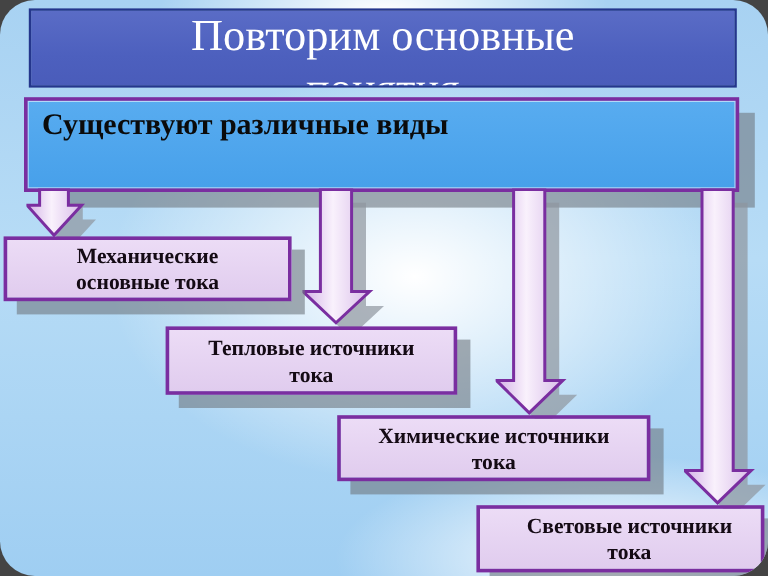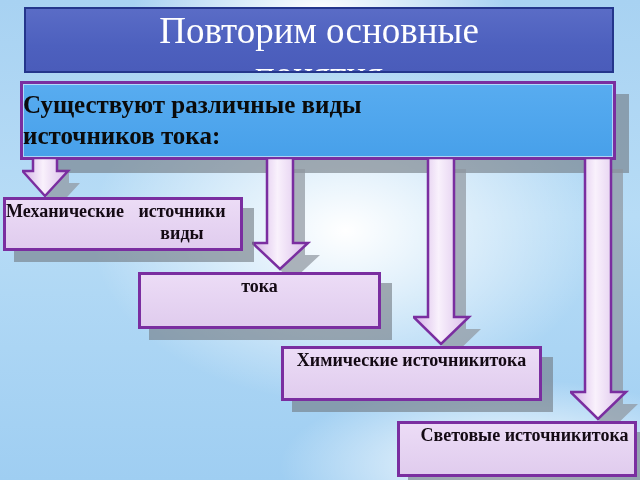--- a/index.html
+++ b/index.html
@@ -4,51 +4,52 @@
 <style>
   html,body{margin:0;padding:0;background:#444;}
   .slide{
     position:relative;width:640px;height:480px;overflow:hidden;
     font-family:"Liberation Serif", serif;
     background:
       radial-gradient(ellipse 260px 90px at 50% 2%, #ffffff, rgba(255,255,255,0) 72%),
       radial-gradient(ellipse 340px 230px at 54% 48%, #ffffff, rgba(255,255,255,0) 75%),
       radial-gradient(ellipse 310px 115px at 80% 97%, #ffffff, rgba(255,255,255,0) 75%),
       linear-gradient(180deg,#a8d2f2 0%,#b7dcf6 45%,#9fcef2 100%);
+    border-radius: 29px;
   }
   .abs{position:absolute;}
   
   .title-box{
     left:24px;top:7px;width:590px;height:66px;
     background:linear-gradient(180deg,#5a6cc6 0%,#4d60be 60%,#4a5cba 100%);
     border:2px solid #24368c;
     box-sizing:border-box;overflow:hidden;
     color:#ffffff;text-align:center;
     font-size:37px;line-height:44px;font-weight:400;
   }
   
   .statement-box{
     left:20px;top:81px;width:596px;height:79px;
     background:linear-gradient(180deg,#58acf0 0%,#47a0ea 100%);
     border:3px solid #7a2ea0;
     box-sizing:border-box;
     box-shadow:inset 0 0 0 1px rgba(255,255,255,.55), 13px 13px 0 0 rgba(112,120,128,.6);
     color:#0b0b0b;font-weight:700;
     font-size:25px;line-height:31px;
-    padding:5px 0;
+    padding:5px 12px;
   }
   
   .concept-box{
     background:linear-gradient(180deg,#ecdcf6 0%,#e0ccee 100%);
     border:3px solid #7a2ea0;
     box-sizing:border-box;
     box-shadow:11px 11px 0 0 rgba(112,120,128,.6);
     color:#140a14;font-weight:700;
     font-size:18px;line-height:22px;text-align:center;
-    display:flex;flex-direction:row;justify-content:center;
+    display:flex;flex-direction:column;justify-content:center;
   }
   .box-mechanical{left:3px;  top:197px;width:240px;height:54px;}
   .box-thermal   {left:138px;top:272px;width:243px;height:57px;}
   .box-chemical  {left:281px;top:346px;width:261px;height:55px;}
   .box-light     {left:397px;top:421px;width:240px;height:56px;padding-left:15px;}
   .arrow-svg{display:block;}
   .line{display:block;}
 </style>
 </head>
 <body>
@@ -65,21 +66,20 @@
     </defs>
   </svg>
 
   <div class="abs title-box">
     <span class="line">Повторим основные</span>
     <span class="line">понятия</span>
   </div>
 
   <div class="abs statement-box">
     <span class="line">Существуют различные виды</span>
-    <span class="line">источников тока:</span>
   </div>
 
   <svg class="abs arrow-svg" style="left:22px;top:157px;" width="62" height="55" viewBox="0 0 62 55">
     <polygon points="23,12 47,12 47,26 58,26 35,51 12,26 23,26" fill="#8e969e" opacity="0.7"></polygon>
     <polygon points="11,1 35,1 35,14 46,14 23,39 0.5,14 11,14" fill="url(#arrowGrad)" stroke="#7a2ea0" stroke-width="2.5" stroke-linejoin="miter"></polygon>
   </svg>
 
   <svg class="abs arrow-svg" style="left:252px;top:157px;" width="72" height="128" viewBox="0 0 72 128">
     <polygon points="27,12 53,12 53,98 68,98 40,124 12,98 27,98" fill="#8e969e" opacity="0.7"></polygon>
     <polygon points="15,1 41,1 41,86 56,86 28,112 0.5,86 15,86" fill="url(#arrowGrad)" stroke="#7a2ea0" stroke-width="2.5" stroke-linejoin="miter"></polygon>
@@ -90,24 +90,25 @@
     <polygon points="15,1 41,1 41,160 56,160 28,187 0.5,160 15,160" fill="url(#arrowGrad)" stroke="#7a2ea0" stroke-width="2.5" stroke-linejoin="miter"></polygon>
   </svg>
 
   <svg class="abs arrow-svg" style="left:570px;top:157px;" width="72" height="278" viewBox="0 0 72 278">
     <polygon points="27,12 53,12 53,247 68,247 40,274 12,247 27,247" fill="#8e969e" opacity="0.7"></polygon>
     <polygon points="15,1 41,1 41,235 56,235 28,262 0.5,235 15,235" fill="url(#arrowGrad)" stroke="#7a2ea0" stroke-width="2.5" stroke-linejoin="miter"></polygon>
   </svg>
 
   <div class="abs concept-box box-mechanical">
     <span class="line">Механические</span>
-    <span class="line">источники виды</span>
+    <span class="line">основные тока</span>
   </div>
 
   <div class="abs concept-box box-thermal">
+    <span class="line">Тепловые источники</span>
     <span class="line">тока</span>
   </div>
 
   <div class="abs concept-box box-chemical">
     <span class="line">Химические источники</span>
     <span class="line">тока</span>
   </div>
 
   <div class="abs concept-box box-light">
     <span class="line">Световые источники</span>

